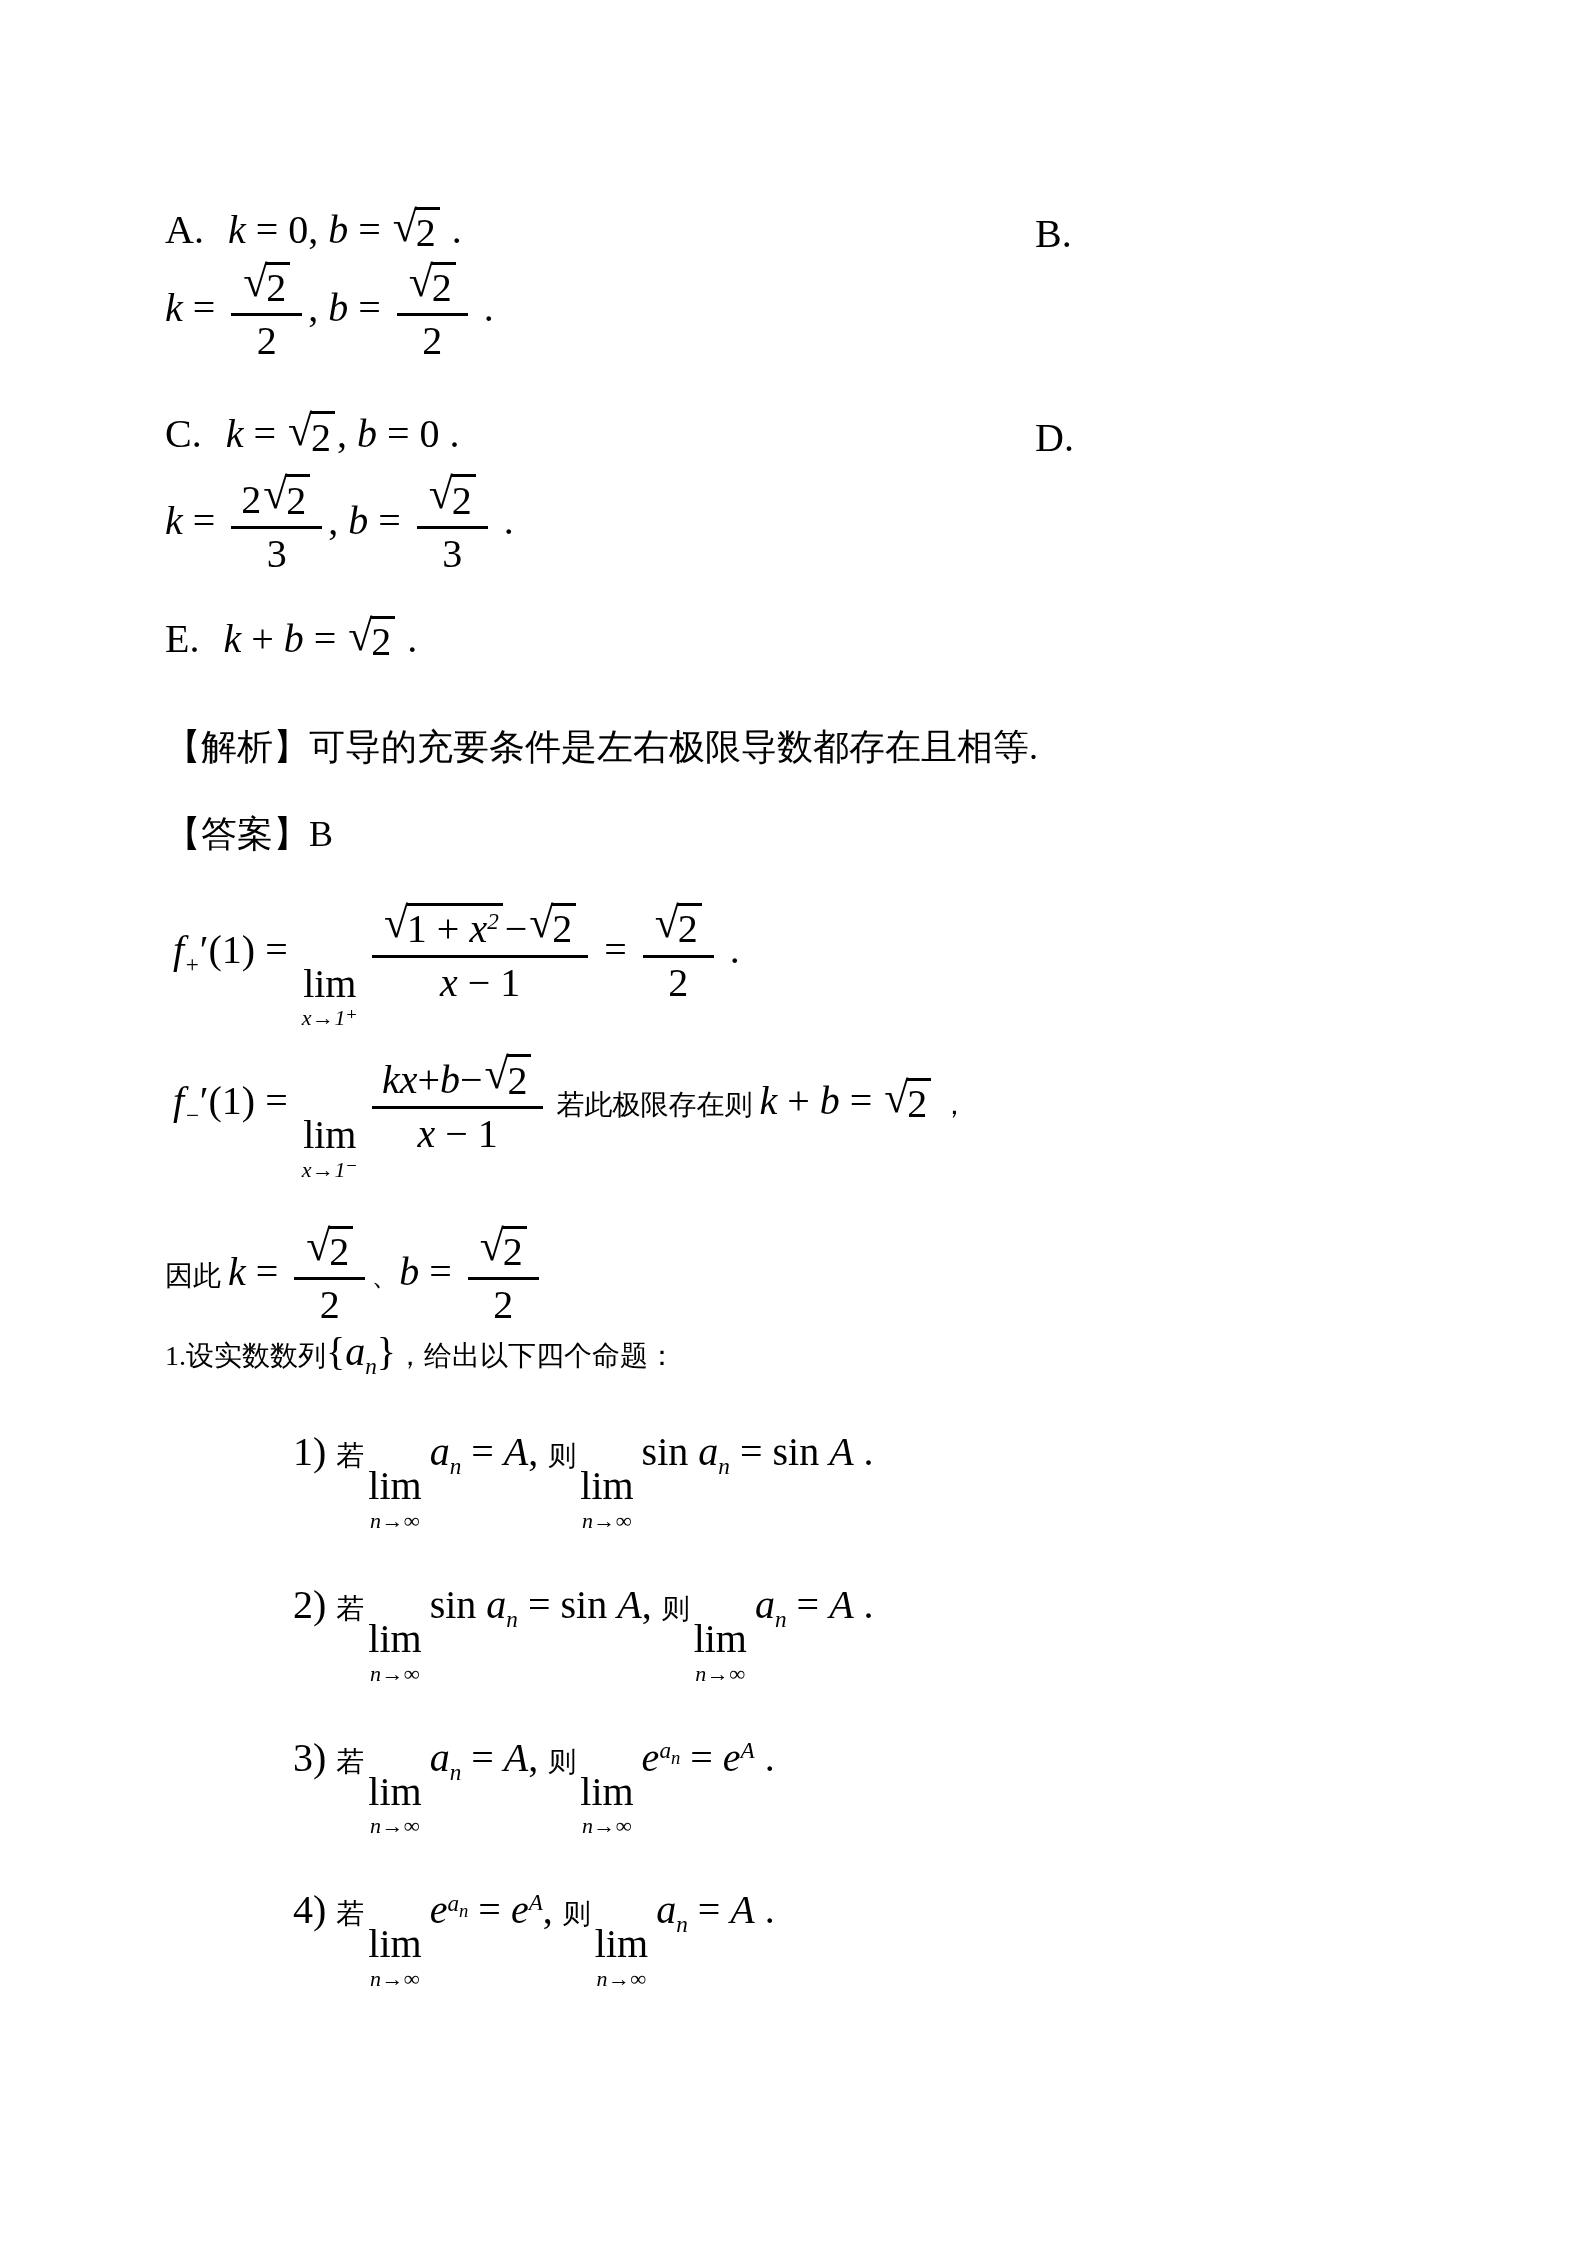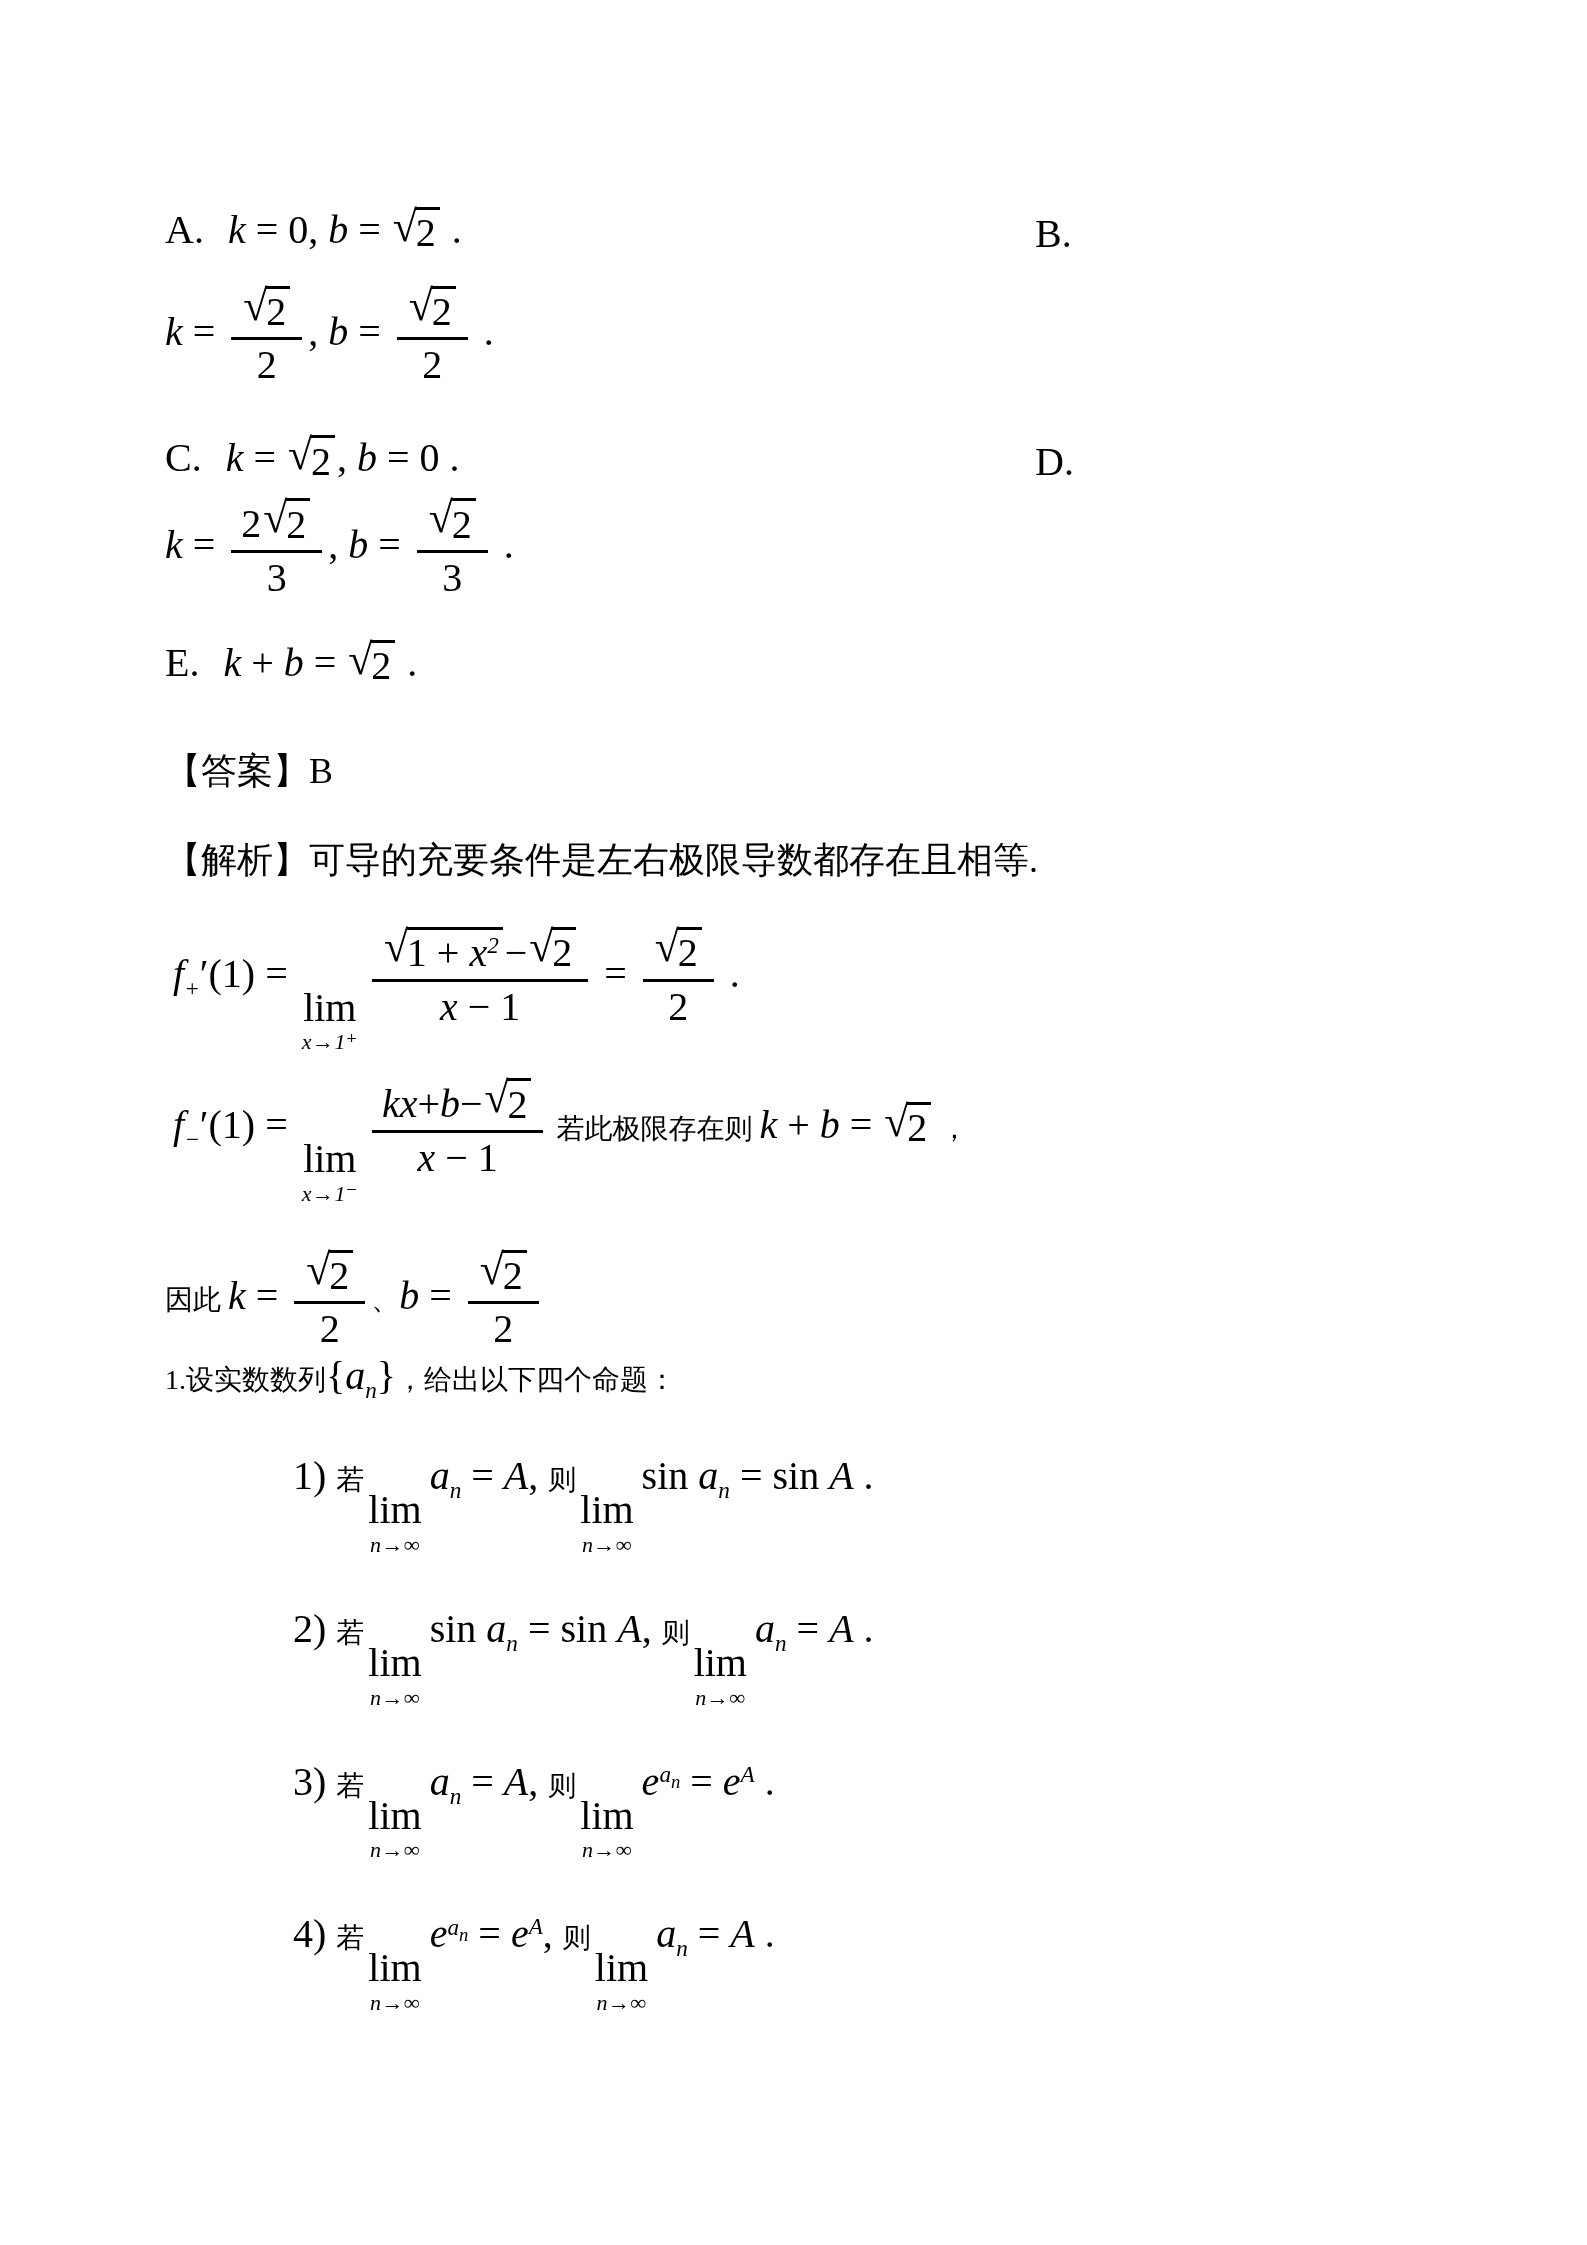--- a/index.html
+++ b/index.html
@@ -32,21 +32,21 @@
   .mlims{font-size:0.55em;font-style:italic;margin-top:0.18em;letter-spacing:0.02em;}
   
   sub.msub{font-size:0.58em;font-style:italic;vertical-align:-0.4em;line-height:1;}
   sup.msup{font-size:0.58em;font-style:italic;vertical-align:0.55em;line-height:1;}
   sup.msup sub.msub{font-size:0.8em;vertical-align:-0.3em;}
   
   .optrow{position:relative;}
   .optlabel{font-size:40px;font-style:normal;margin-right:24px;}
   .rightcol{position:absolute;left:870px;top:4px;margin-right:0;}
   
-  .r1{margin-bottom:30px;}
+  .r1{margin-bottom:6px;}
   .r2{margin-bottom:46px;}
   .r3{margin-bottom:14px;}
   .r4{margin-bottom:38px;}
   .r5{margin-bottom:62px;}
   .r6{margin-bottom:46px;}
   .r7{margin-bottom:44px;}
   .r8{margin-bottom:24px;margin-left:8px;}
   .r9{margin-bottom:44px;margin-left:8px;}
   .r10{margin-bottom:42px;}
   .r11{}
@@ -116,26 +116,26 @@
         </span><span class="mr"> .</span></span>
   </div>
 
   <div class="line math r5">
     <span class="optlabel">E.</span><span class="math"><span class="mi">k</span><span class="mr"> + </span><span class="mi">b</span><span class="mr"> = </span><span class="msqrt">
           <span class="msign">√</span>
           <span class="mrad"><span class="mr">2</span></span>
         </span><span class="mr"> .</span></span>
   </div>
 
+  <div class="line plaintext r7">
+    <span class="tagcjk">【解析】</span><span>可导的充要条件是左右极限导数都存在且相等.</span>
+  </div>
+
   <div class="line plaintext r6">
     <span class="tagcjk">【答案】</span><span>B</span>
-  </div>
-
-  <div class="line plaintext r7">
-    <span class="tagcjk">【解析】</span><span>可导的充要条件是左右极限导数都存在且相等.</span>
   </div>
 
   <div class="line math r8">
     <span class="math"><span class="mi">f</span><sub class="msub">+</sub><span class="mr">′(1) = </span><span class="mlim">
           <span class="mlimw">lim</span>
           <span class="mlims">x→1⁺</span>
         </span><span class="mfrac">
           <span class="mnum">
             <span class="msqrt">
               <span class="msign">√</span>

